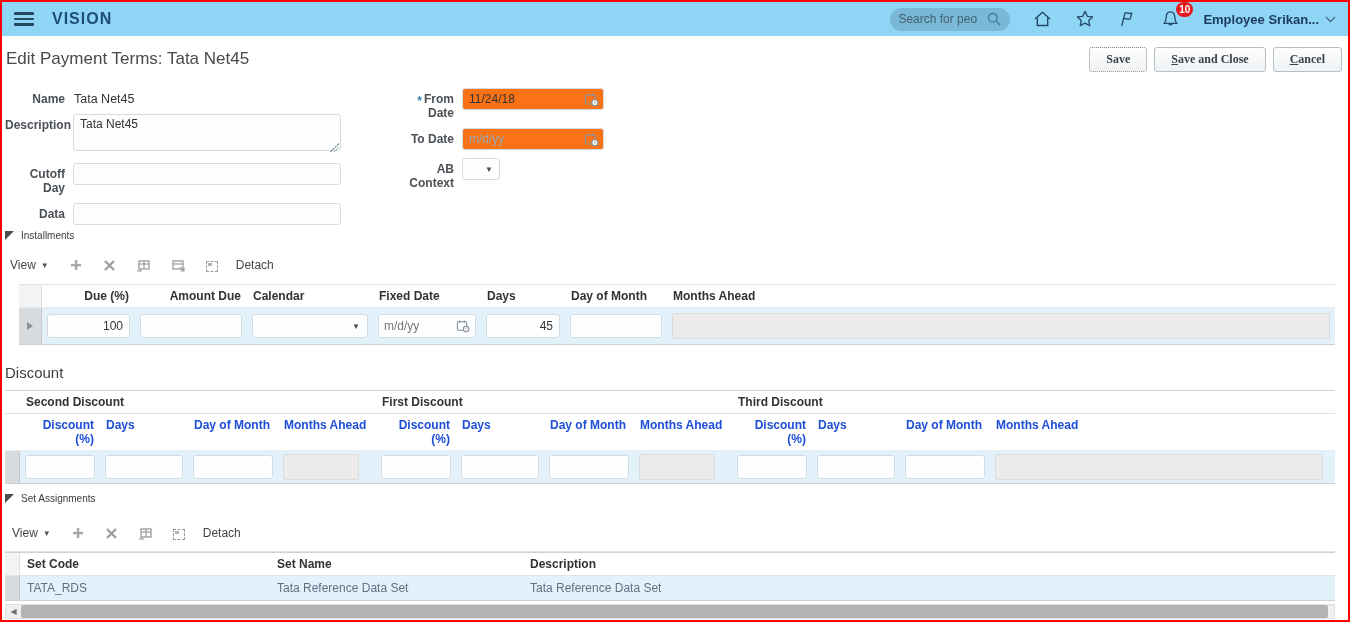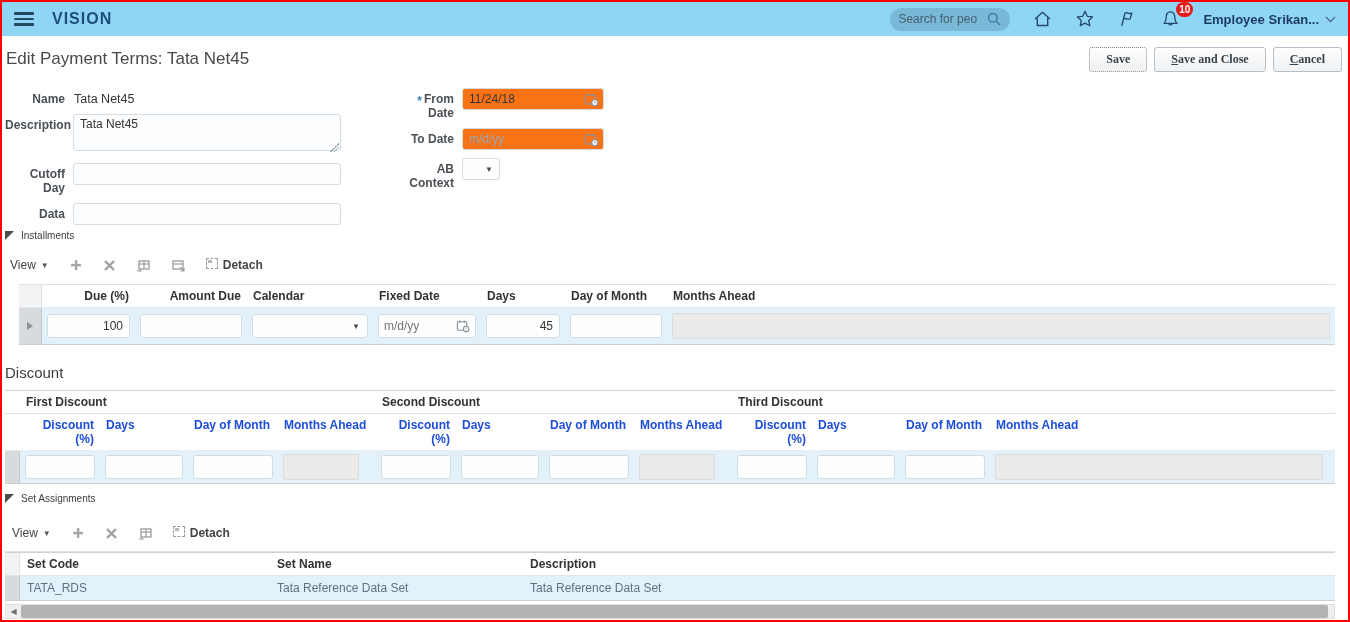--- a/index.html
+++ b/index.html
@@ -102,21 +102,21 @@
   
   .section-head { display:flex; align-items:center; gap:7px; cursor:pointer; }
   .disclosure { width:0; height:0; border-top:9px solid #4d4d4d; border-right:9px solid transparent; }
   .section-title { font-size:10px; color:#3d3d3d; }
   .plain-title { font-size:15px; color:#3d3d3d; }
 
   .toolbar { display:flex; align-items:center; gap:20px; font-size:12px; color:#454545; }
   .view-menu { display:flex; align-items:center; gap:5px; cursor:pointer; }
   .view-caret { font-size:8px; color:#555; }
   .tb-icon { display:flex; align-items:center; cursor:pointer; }
-  .detach-group { display:flex; align-items:flex-start; gap:5px; cursor:pointer; font-weight:bold; }
+  .detach-group { display:flex; align-items:flex-end; gap:18px; cursor:pointer; font-weight:normal; }
   .detach-box { width:12px; height:11px; border:1px dashed #9b9b9b; position:relative; }
   .detach-box::after { content:""; position:absolute; left:1px; top:1px; width:4px; height:3px; background:#b5b5b5; }
 
   
   .gtable { border-top:1px solid #dde3e8; font-size:12px; }
   .ghead { display:flex; border-bottom:1px solid #e4eaef; }
   .ghead .gc { font-weight:bold; color:#303336; padding:4px 6px; }
   .grow { display:flex; background:var(--row_highlight,#e3f1fb); border-bottom:1px solid #cfcfcf; align-items:center; }
   .gc { flex-shrink:0; }
   .gc.right { text-align:right; }
@@ -395,22 +395,22 @@
         <div class="disabled-block" style="width:100%;"></div>
       </div>
   </div>
 </div>
 
 <div class="abs plain-title" style="left:3px; top:362px;">Discount</div>
 
 <div class="abs disc">
   <div class="disc-groups">
     <div class="gc d-h"></div>
+    <div class="gc d-g">Second Discount</div>
     <div class="gc d-g">First Discount</div>
-    <div class="gc d-g">Second Discount</div>
     <div class="gc d-g3 flexfill">Third Discount</div>
   </div>
   <div class="disc-sub">
     <div class="gc d-h"></div>
     <div class="gc d-c1 right">Discount (%)</div>
     <div class="gc d-c2">Days</div>
     <div class="gc d-c3">Day of Month</div>
     <div class="gc d-c4">Months Ahead</div>
     <div class="gc d-c1 right">Discount (%)</div>
     <div class="gc d-c2">Days</div>

